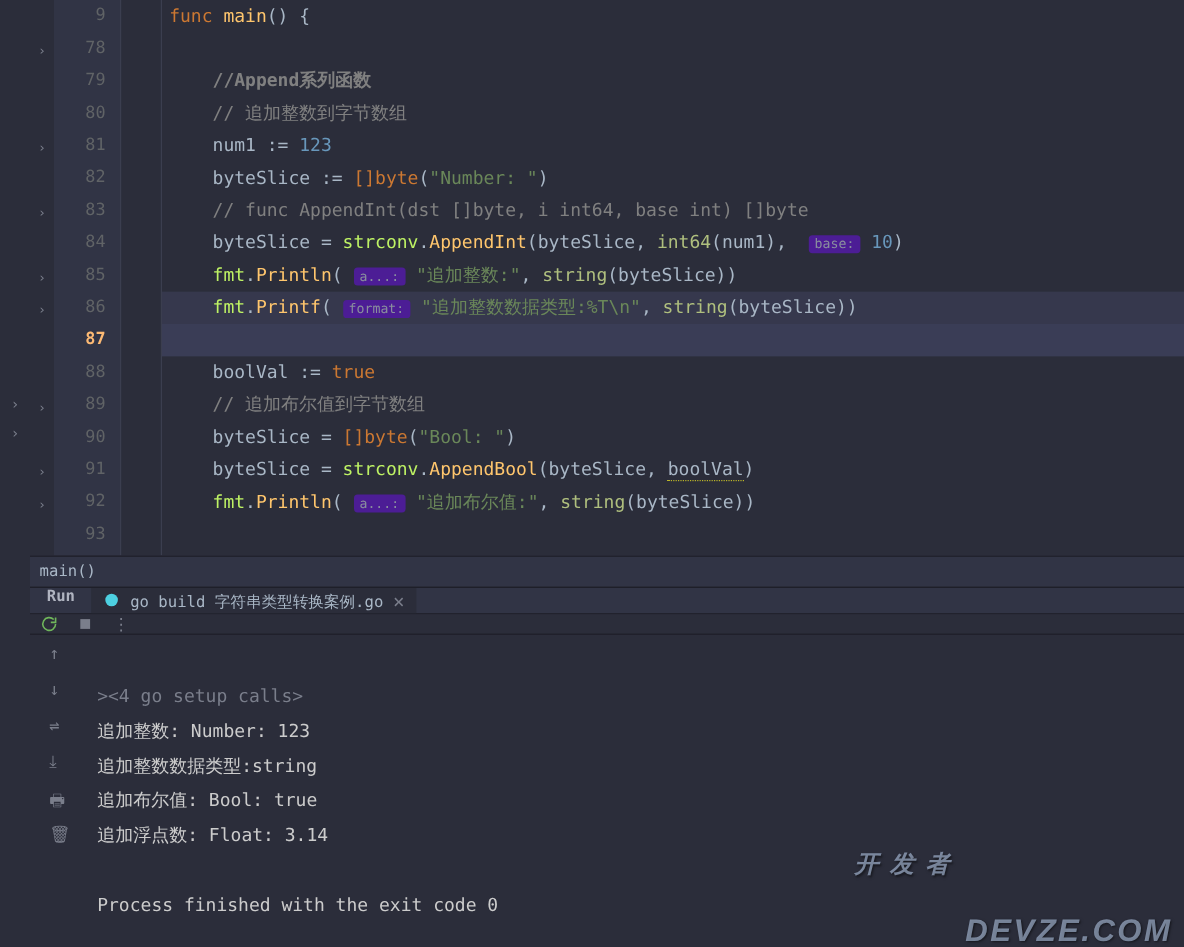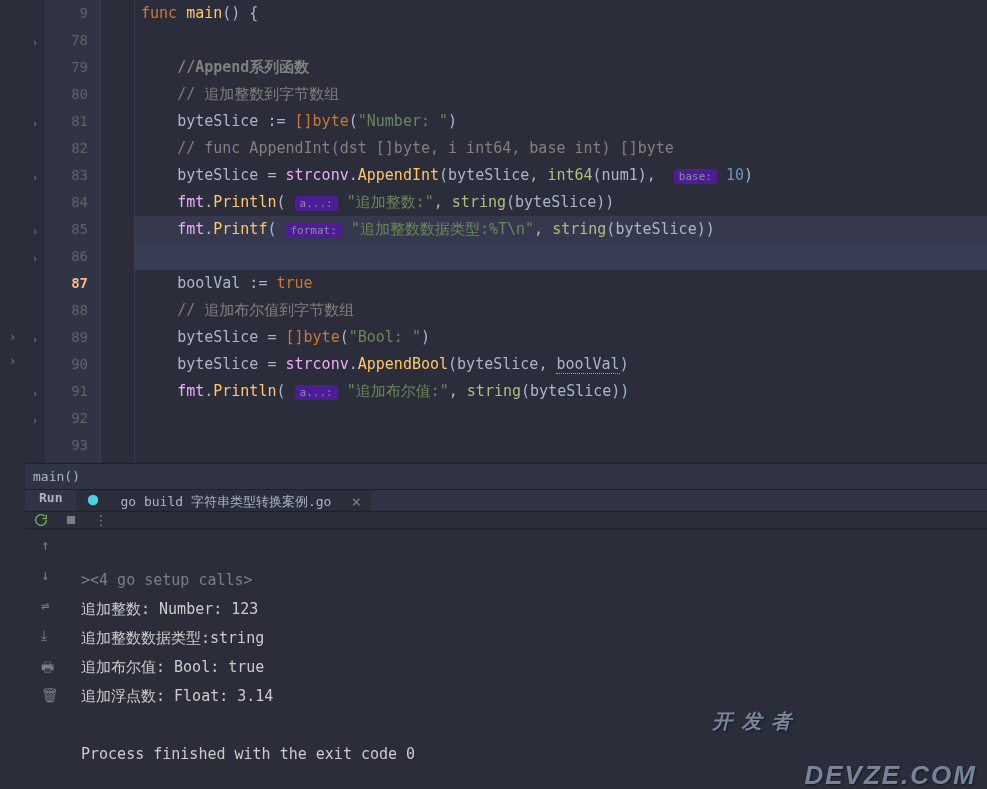--- a/index.html
+++ b/index.html
@@ -83,21 +83,21 @@
   .code-lines .line.current { background: #3a3d56; }
   .kw { color: #cc7832; }
   .fn { color: #ffc66d; }
   .cm { color: #808080; }
   .cmkey { color: #808080; font-weight: 600; }
   .str { color: #6a8759; }
   .num { color: #6897bb; }
   .ty { color: #afbf7e; }
   .op { color: #a9b7c6; }
   .ident { color: #a9b7c6; }
-  .pkg { color: #f0abfc; }
+  .pkg { color: #bef264; }
   .par { color: #a9b7c6; }
   .warn { border-bottom: 1px dotted #bbb529; }
   .hint {
     background: #4c1d95;
     color: #8a8f9e;
     padding: 1px 5px;
     border-radius: 3px;
     font-size: 11px;
   }
   .breadcrumb {
@@ -125,21 +125,21 @@
   }
   .run-label {
     padding: 0 14px;
     font-size: 13px;
     font-weight: bold;
     color: #b0b4c0;
   }
   .run-tab {
     display: flex;
     align-items: center;
-    gap: 20px;
+    gap: 8px;
     padding: 0 10px;
     height: 100%;
     background: #2b2d3a;
     border-top: 2px solid transparent;
     font-size: 13px;
     color: #a9b7c6;
   }
   .run-tab svg { width: 14px; height: 14px; }
   .run-tab .close { color: #7a7e8b; font-size: 16px; cursor: pointer; }
   .run-toolbar {
@@ -246,20 +246,21 @@
         <div>94</div>
       </div>
 
       <div class="indent-guide"></div>
 
       <div class="code-lines">
         <div class="line"><span class="kw">func</span> <span class="fn">main</span><span class="par">()</span><span class="op"> {</span></div>
         <div class="line"></div>
         <div class="line">    <span class="cm"><span class="cmkey">//Append系列函数</span></span></div>
         <div class="line">    <span class="cm">// 追加整数到字节数组</span></div>
+        <div class="line">    <span class="ident">num1</span><span class="op"> := </span><span class="num">123</span></div>
         <div class="line">    <span class="ident">byteSlice</span><span class="op"> := </span><span class="kw">[]byte</span><span class="par">(</span><span class="str">"Number: "</span><span class="par">)</span></div>
         <div class="line">    <span class="cm">// func AppendInt(dst []byte, i int64, base int) []byte</span></div>
         <div class="line">    <span class="ident">byteSlice</span><span class="op"> = </span><span class="pkg">strconv</span><span class="op">.</span><span class="fn">AppendInt</span><span class="par">(</span><span class="ident">byteSlice</span><span class="op">, </span><span class="ty">int64</span><span class="par">(</span><span class="ident">num1</span><span class="par">)</span><span class="op">,  </span><span class="hint">base:</span> <span class="num">10</span><span class="par">)</span></div>
         <div class="line">    <span class="pkg">fmt</span><span class="op">.</span><span class="fn">Println</span><span class="par">(</span> <span class="hint">a...:</span> <span class="str">"追加整数:"</span><span class="op">, </span><span class="ty">string</span><span class="par">(</span><span class="ident">byteSlice</span><span class="par">))</span></div>
         <div class="line highlighted">    <span class="pkg">fmt</span><span class="op">.</span><span class="fn">Printf</span><span class="par">(</span> <span class="hint">format:</span> <span class="str">"追加整数数据类型:%T\n"</span><span class="op">, </span><span class="ty">string</span><span class="par">(</span><span class="ident">byteSlice</span><span class="par">))</span></div>
         <div class="line current"></div>
         <div class="line">    <span class="ident">boolVal</span><span class="op"> := </span><span class="kw">true</span></div>
         <div class="line">    <span class="cm">// 追加布尔值到字节数组</span></div>
         <div class="line">    <span class="ident">byteSlice</span><span class="op"> = </span><span class="kw">[]byte</span><span class="par">(</span><span class="str">"Bool: "</span><span class="par">)</span></div>
         <div class="line">    <span class="ident">byteSlice</span><span class="op"> = </span><span class="pkg">strconv</span><span class="op">.</span><span class="fn">AppendBool</span><span class="par">(</span><span class="ident">byteSlice</span><span class="op">, </span><span class="ident warn">boolVal</span><span class="par">)</span></div>

